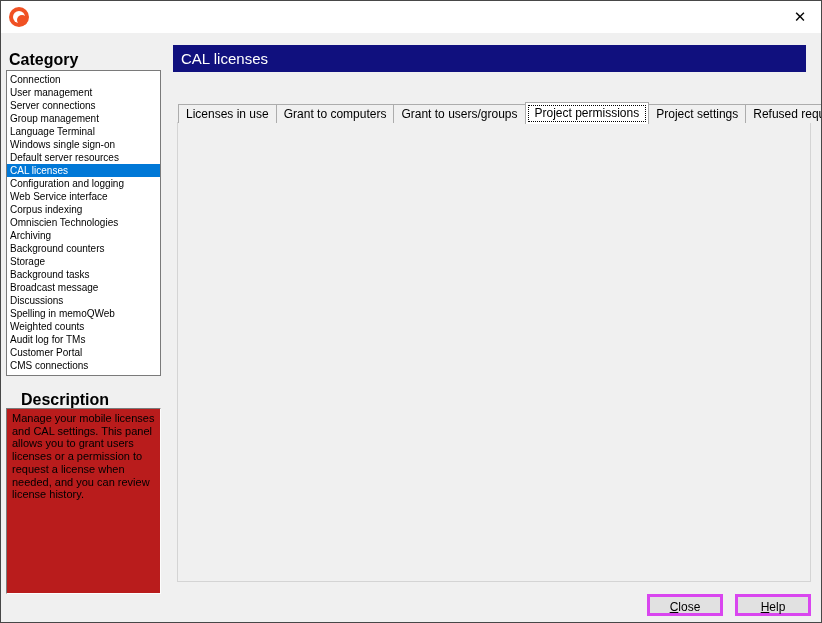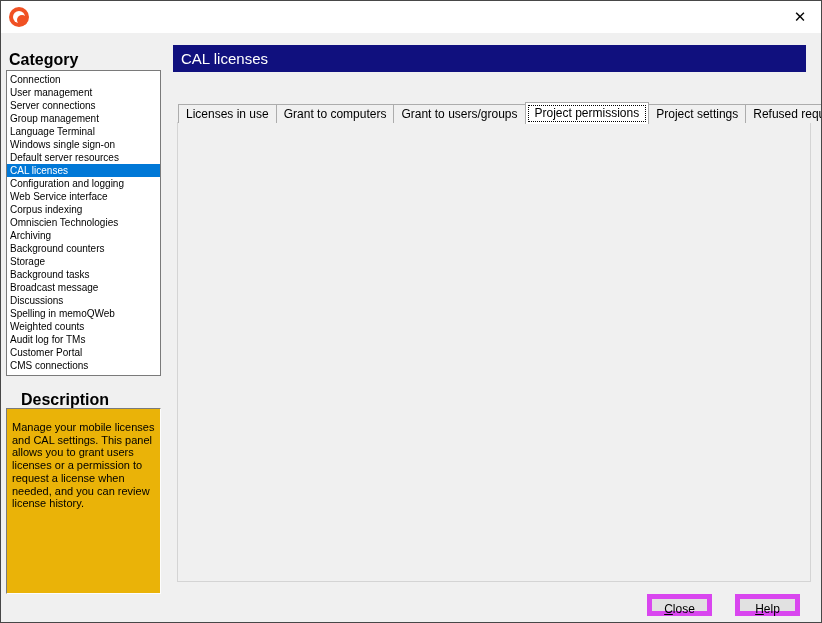--- a/index.html
+++ b/index.html
@@ -48,21 +48,21 @@
   .category-list {
     position: absolute; left: 5px; top: 69px; width: 155px; height: 306px;
     background: #fff; border: 1px solid #7a7a7a; padding-top: 2px;
     overflow: hidden; font-size: 10px;
   }
   .list-item { height: 13px; line-height: 13px; padding: 0 3px; white-space: nowrap; }
   .list-item.selected { background: #0078d7; color: #fff; }
   .description-label { left: 8px; top: 390px; margin-left: 12px; }
   .description-box {
     position: absolute; left: 5px; top: 407px; width: 155px; height: 186px;
-    background: #eab308; padding: 12px 5px;
+    background: #b91c1c; padding: 3px 5px;
     border: 1px solid; border-color: #7a7a7a #fdfdfd #fdfdfd #7a7a7a;
     font-size: 11px; line-height: 12.7px;
   }
   
   .page-header {
     position: absolute; left: 172px; top: 44px; width: 633px; height: 27px;
     background: #10107e; color: #fff; font-size: 15px;
     line-height: 27px; padding-left: 8px;
   }
   .tab-strip {
@@ -104,22 +104,22 @@
   .thead { display: flex; height: 19px; border-bottom: 1px solid #d0d0d0; }
   .th {
     line-height: 18px; padding-left: 10px; font-size: 12px;
     border-right: 1px solid #d0d0d0; overflow: hidden; white-space: nowrap;
   }
   .th:last-child { border-right: none; }
   .col0 { width: 200px; } .col1 { width: 317px; } .col2 { flex: 1; }
   .tbody { height: 387px; }
   
   .btn {
-    position: absolute; width: 65px; height: 22px; top: 593px;
-    background: #e1e1e1; border: 5px solid #d946ef;
+    position: absolute; width: 76px; height: 22px; top: 593px;
+    background: #e1e1e1; border: 3px solid #d946ef;
     text-align: center; line-height: 20px; font-size: 12px;
   }
   .btn-close { left: 646px; }
   .btn-help { left: 734px; }
 </style>
 </head>
 <body>
 
 <div class="window">
 

